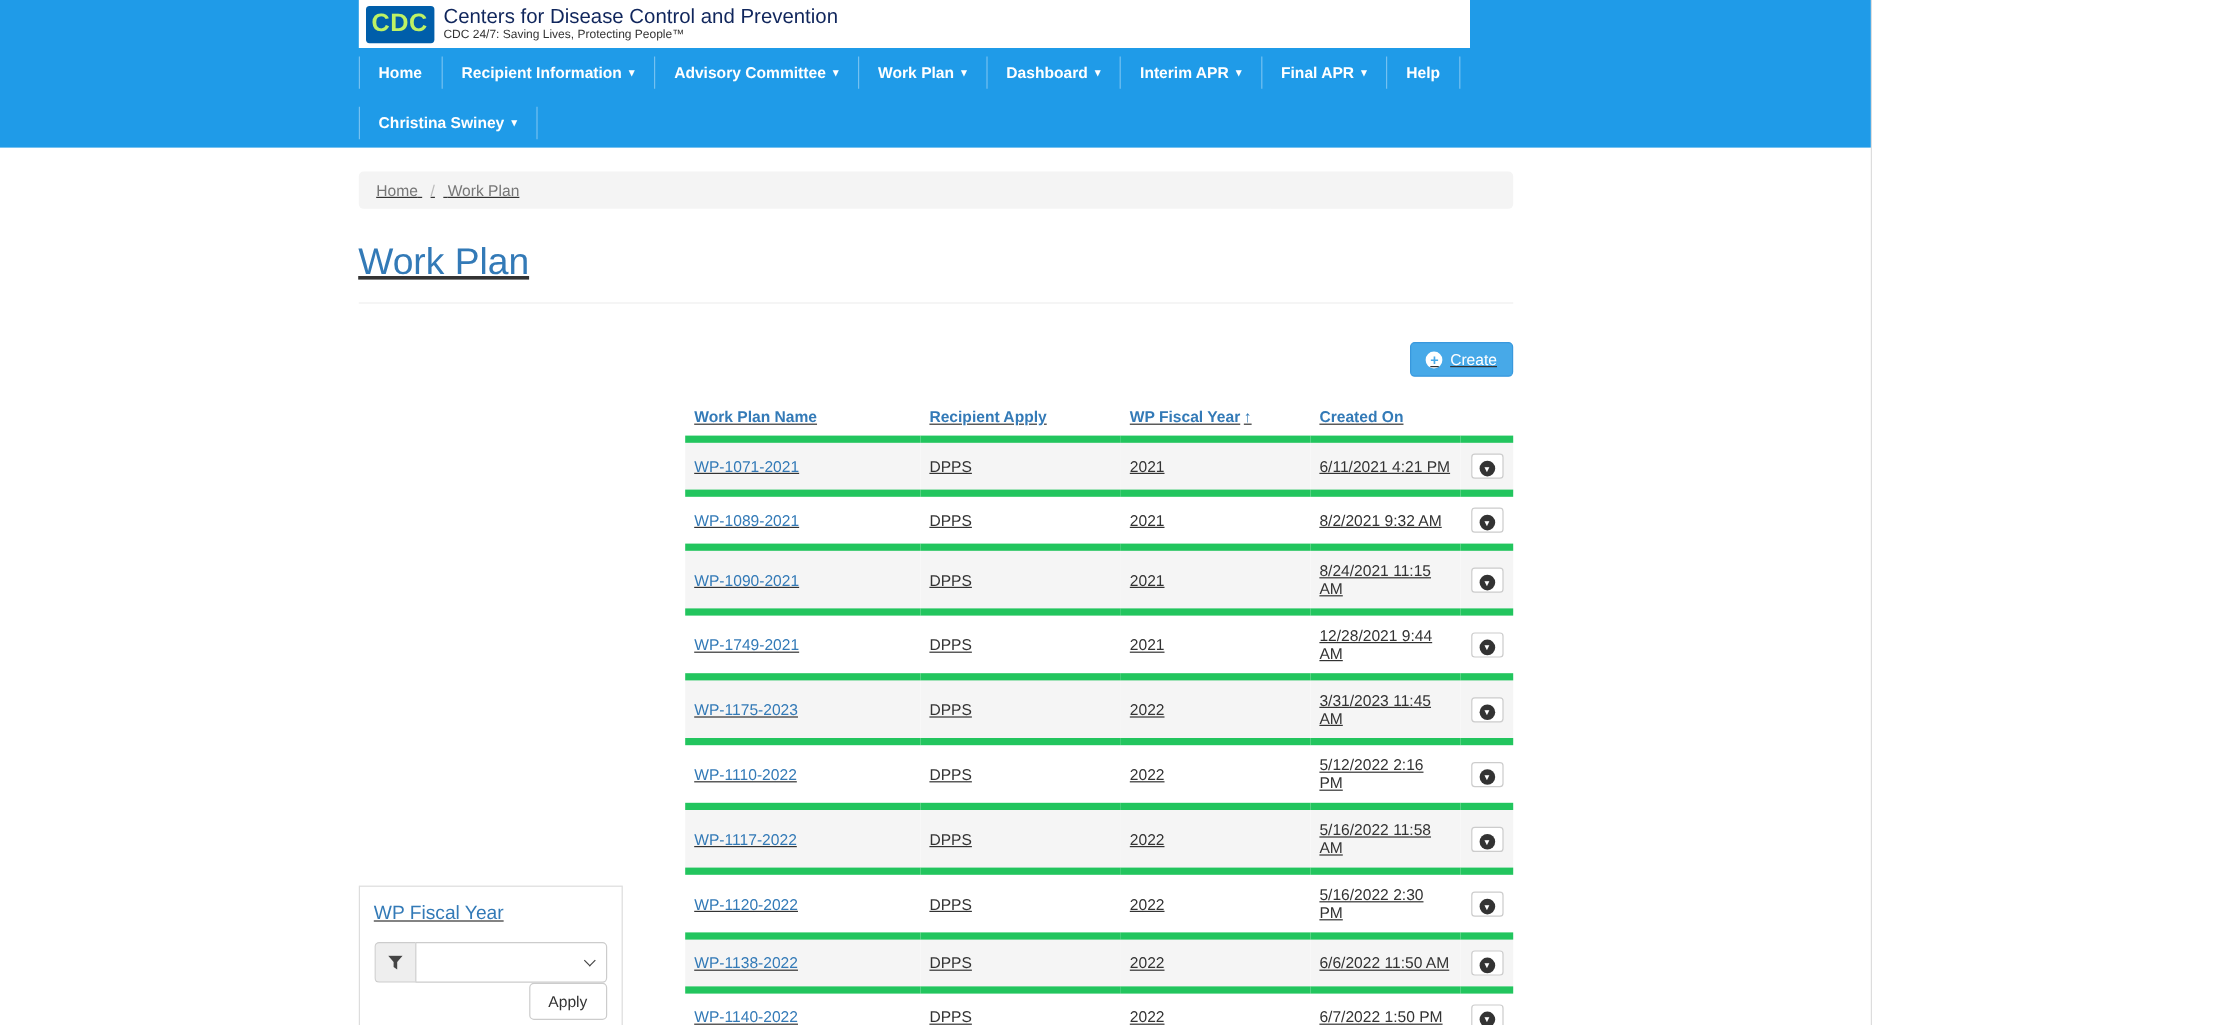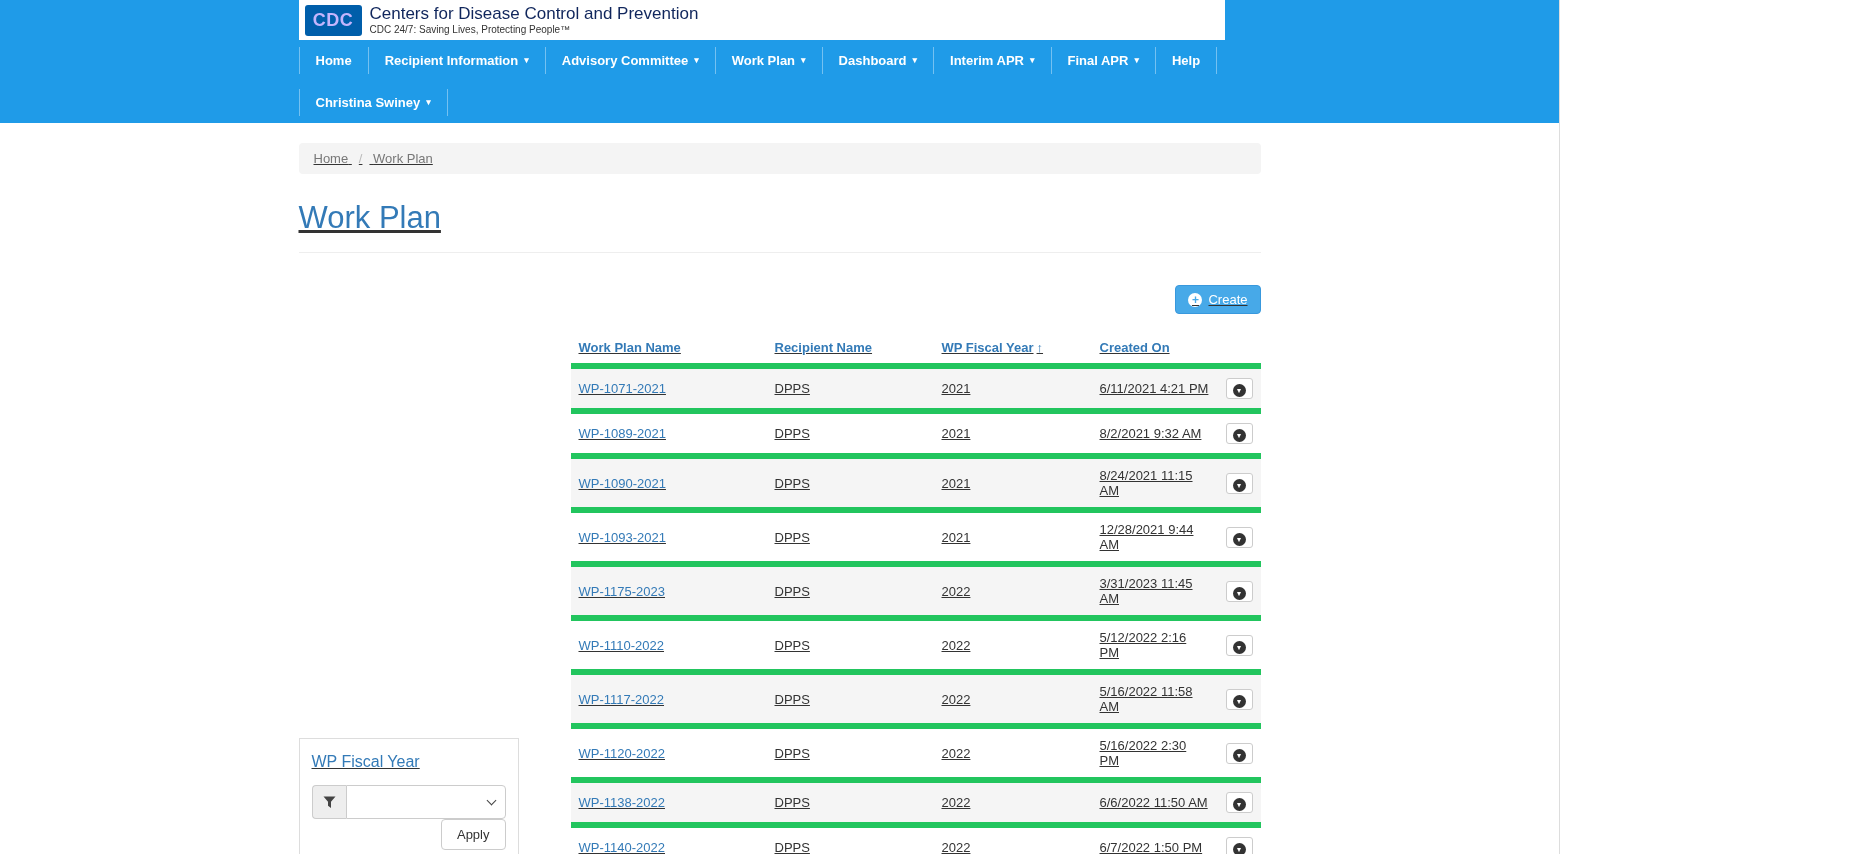--- a/index.html
+++ b/index.html
@@ -6,21 +6,21 @@
   html, body { margin: 0; padding: 0; background: #fff; }
   body { font-family: "Liberation Sans", sans-serif; color: #333; }
 
   .viewport { width: 1560px; min-height: 854px; background: #fff; border-right: 1px solid #ddd; }
 
   
   .site-header { background: #1f9be8; padding-bottom: 7px; }
   .header-container, .main-container { width: 962px; margin: 0 auto; }
 
   .logo-strip { background: #fff; width: 926px; height: 40px; display: flex; align-items: center; padding: 2px 6px; }
-  .cdc-logo { width: 57px; height: 31px; background: #005eaa; color: #c4b5fd; font-weight: bold; font-size: 18px;
+  .cdc-logo { width: 57px; height: 31px; background: #005eaa; color: #bef264; font-weight: bold; font-size: 21px;
               display: flex; align-items: center; justify-content: center; border-radius: 3px; letter-spacing: .5px; flex: 0 0 auto; }
   .logo-text { margin-left: 8px; line-height: 1.15; }
   .logo-title { font-size: 17px; color: #10265c; }
   .logo-tagline { font-size: 10px; color: #333; }
 
   .main-nav, .user-nav { display: flex; }
   .main-nav { margin-top: 7px; }
   .user-nav { margin-top: 15px; }
   .nav-item { color: #fff; font-size: 13px; font-weight: bold; padding: 6px 16px; cursor: pointer;
               display: flex; align-items: center; gap: 6px; border-left: 1px solid rgba(255,255,255,.38); }
@@ -176,21 +176,21 @@
           <button class="create-btn">
             <span class="plus-circle">+</span>
             <span>Create</span>
           </button>
         </div>
 
         <table class="wp-table">
           <thead>
             <tr>
               <th class="col-name">Work Plan Name</th>
-              <th class="col-recipient">Recipient Name</th>
+              <th class="col-recipient">Recipient Apply</th>
               <th class="col-fy">
                 <span>WP Fiscal Year</span><span class="sort-arrow">↑</span>
               </th>
               <th>Created On</th>
               <th class="col-actions"></th>
             </tr>
           </thead>
           <tbody>
             <tr>
               <td><a class="wp-link">WP-1071-2021</a></td>
@@ -207,21 +207,21 @@
               <td class="action-cell"><button class="row-menu-btn"><span class="circle-caret">▾</span></button></td>
             </tr>
             <tr>
               <td><a class="wp-link">WP-1090-2021</a></td>
               <td>DPPS</td>
               <td>2021</td>
               <td>8/24/2021 11:15 AM</td>
               <td class="action-cell"><button class="row-menu-btn"><span class="circle-caret">▾</span></button></td>
             </tr>
             <tr>
-              <td><a class="wp-link">WP-1093-2021</a></td>
+              <td><a class="wp-link">WP-1749-2021</a></td>
               <td>DPPS</td>
               <td>2021</td>
               <td>12/28/2021 9:44 AM</td>
               <td class="action-cell"><button class="row-menu-btn"><span class="circle-caret">▾</span></button></td>
             </tr>
             <tr>
               <td><a class="wp-link">WP-1175-2023</a></td>
               <td>DPPS</td>
               <td>2022</td>
               <td>3/31/2023 11:45 AM</td>

